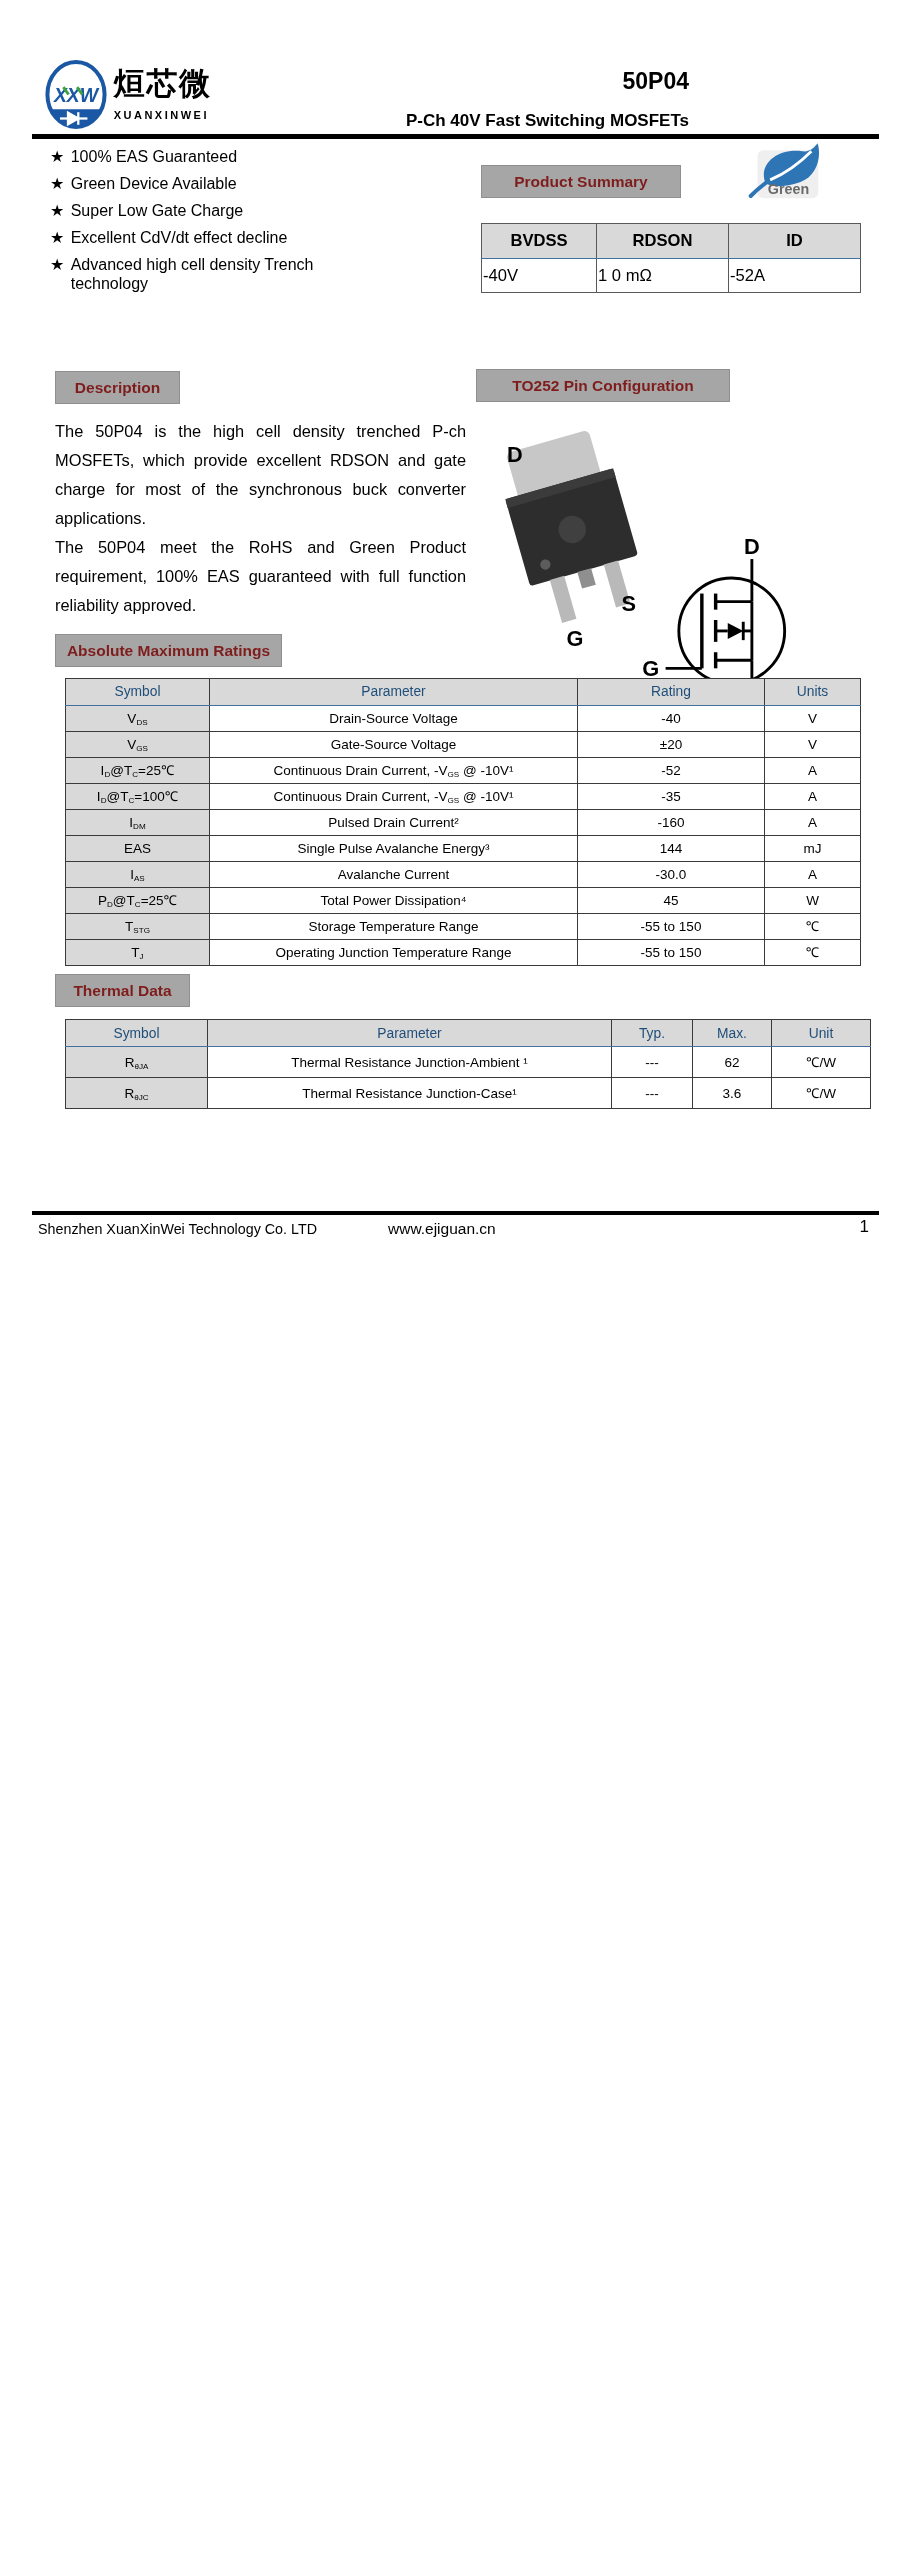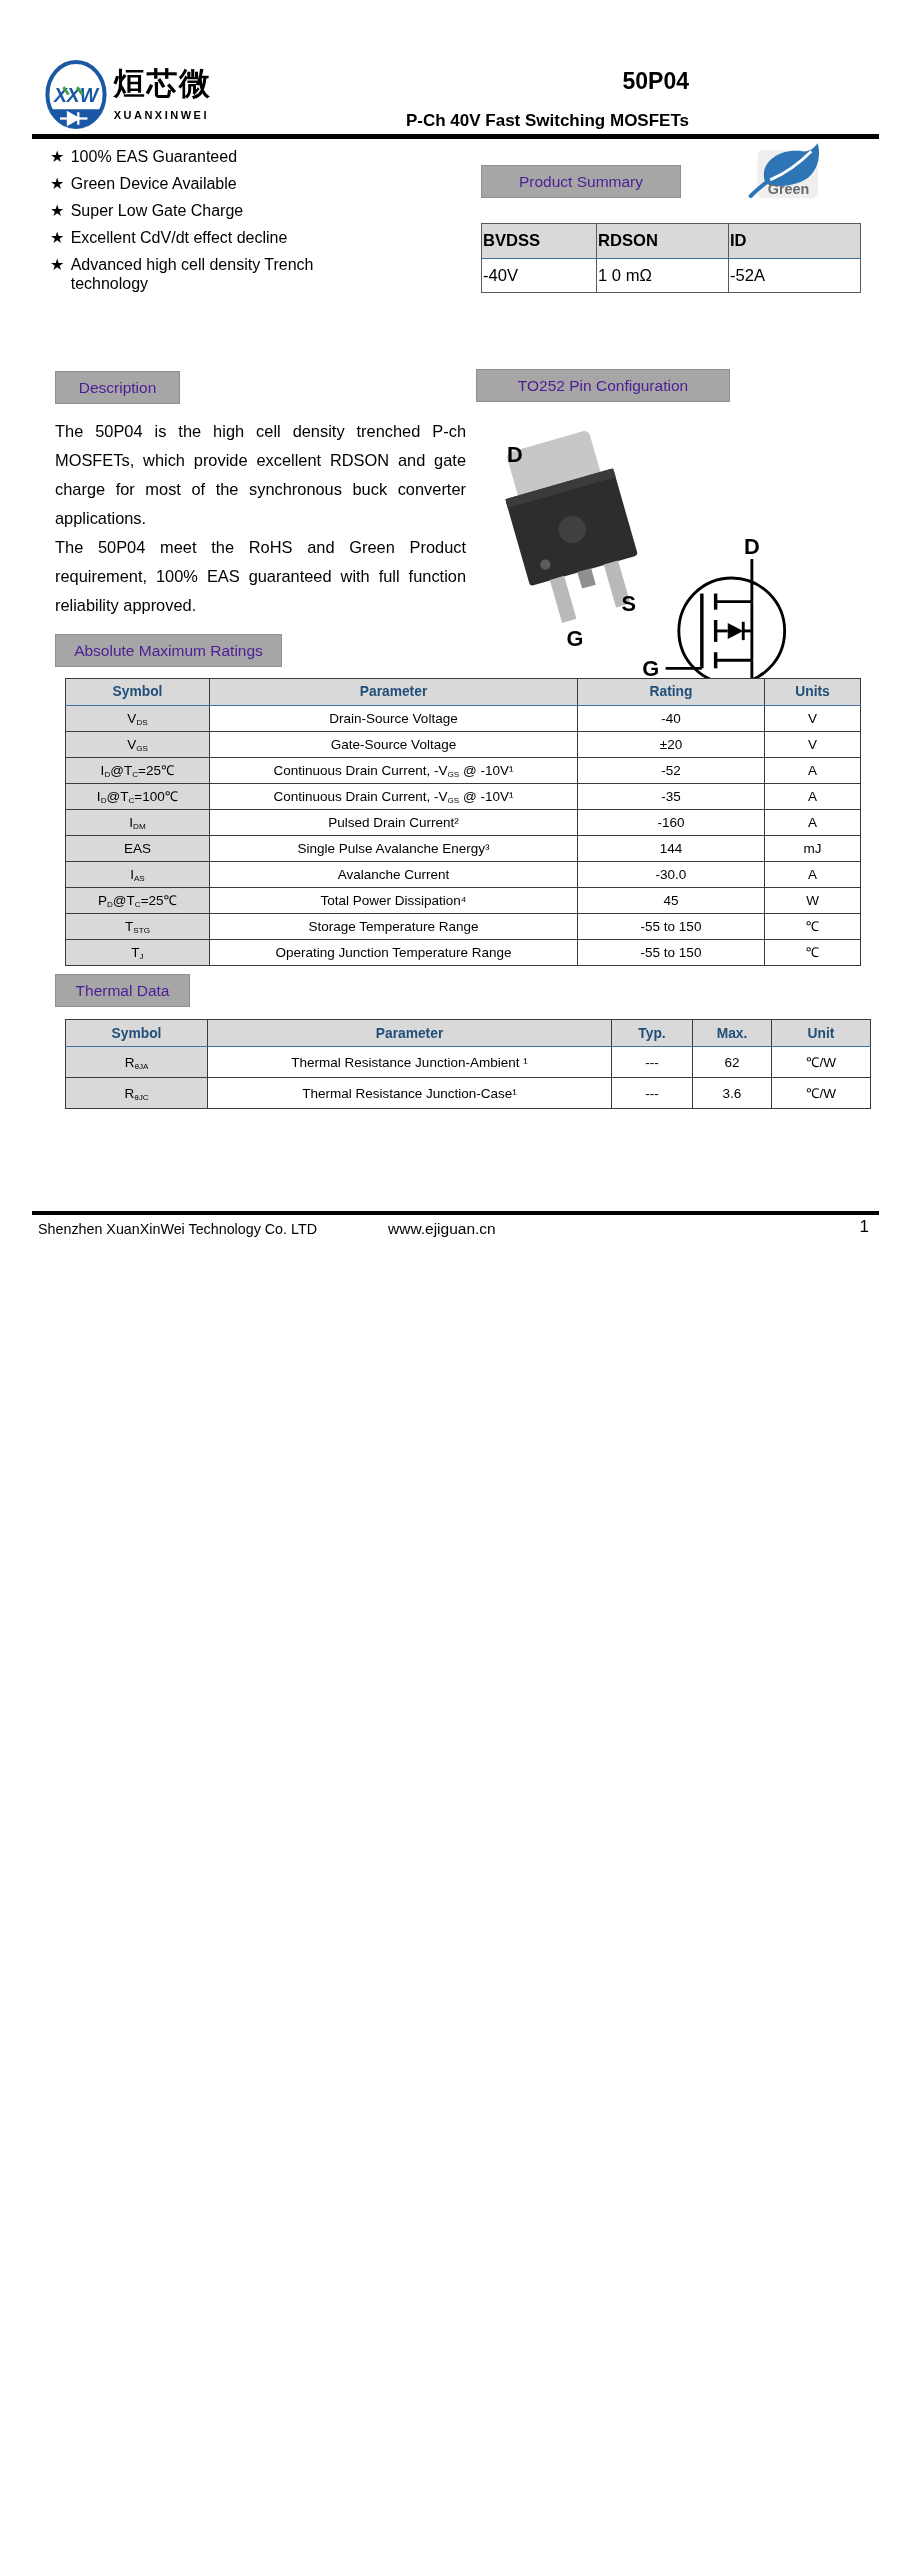--- a/index.html
+++ b/index.html
@@ -26,37 +26,37 @@
   .rule{position:absolute;background:#000}
 
   
   .features{position:absolute;left:50px;top:147px;margin:0;padding:0;list-style:none}
   .features li{display:flex;font-size:16px;margin-bottom:8px}
   .f-star{width:20.7px;flex:none}
   .f-text{width:321px;line-height:19px}
 
   
   .label-box{position:absolute;background:#a6a6a6;border:1.1px solid #8f8f8f;display:flex;
-             align-items:center;justify-content:center;font-weight:normal;font-size:15.5px;color:#4c1d95}
+             align-items:center;justify-content:center;font-weight:bold;font-size:15.5px;color:#7f1d1d}
 
   
   table{border-collapse:collapse;table-layout:fixed}
 
   
   .ps{width:379px;border:1.7px solid #41719c;font-size:16.6px}
-  .ps th{height:32px;background:#d9d9d9;font-weight:bold;text-align:left;border:0.6px solid #595959;border-bottom:1.7px solid #41719c}
+  .ps th{height:32px;background:#d9d9d9;font-weight:bold;text-align:center;border:0.6px solid #595959;border-bottom:1.7px solid #41719c}
   .ps td{height:31px;text-align:left;border:0.6px solid #595959}
 
   
   .desc-text{position:absolute;left:55px;top:417px;width:411px;font-size:16.4px;line-height:29px;text-align:justify}
   .desc-text p{margin:0}
 
   
   .blue{border:1.7px solid #41719c;font-size:13.8px}
-  .blue th{background:#d9d9d9;color:#1f4e79;font-weight:bold;text-align:center;
+  .blue th{background:#d9d9d9;color:#1f4e79;font-weight:normal;text-align:center;
            border:0.9px solid #3a3a3a;border-bottom:1.7px solid #41719c;font-size:13.8px}
   .blue td{border:0.9px solid #3a3a3a;text-align:center;font-size:13.5px}
   .blue td.sym{background:#d9d9d9}
   .amr{width:796px}
   .amr th{height:23.5px}
   .amr td{height:23px}
   .thermal{width:804px}
   .thermal th{height:24px}
   .thermal td{height:28px}
 

